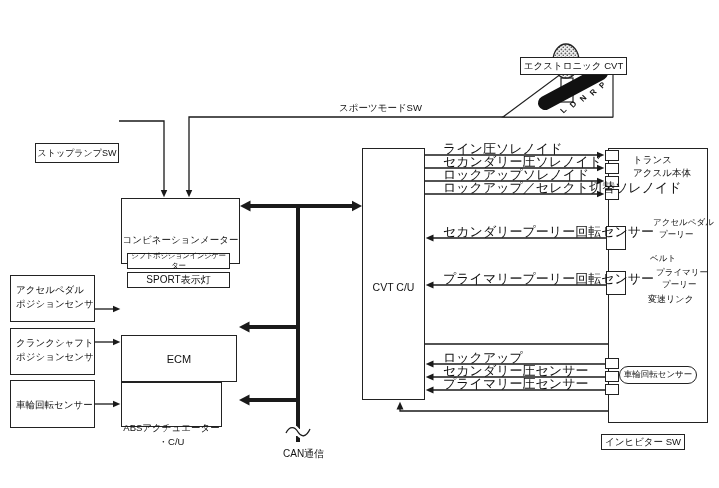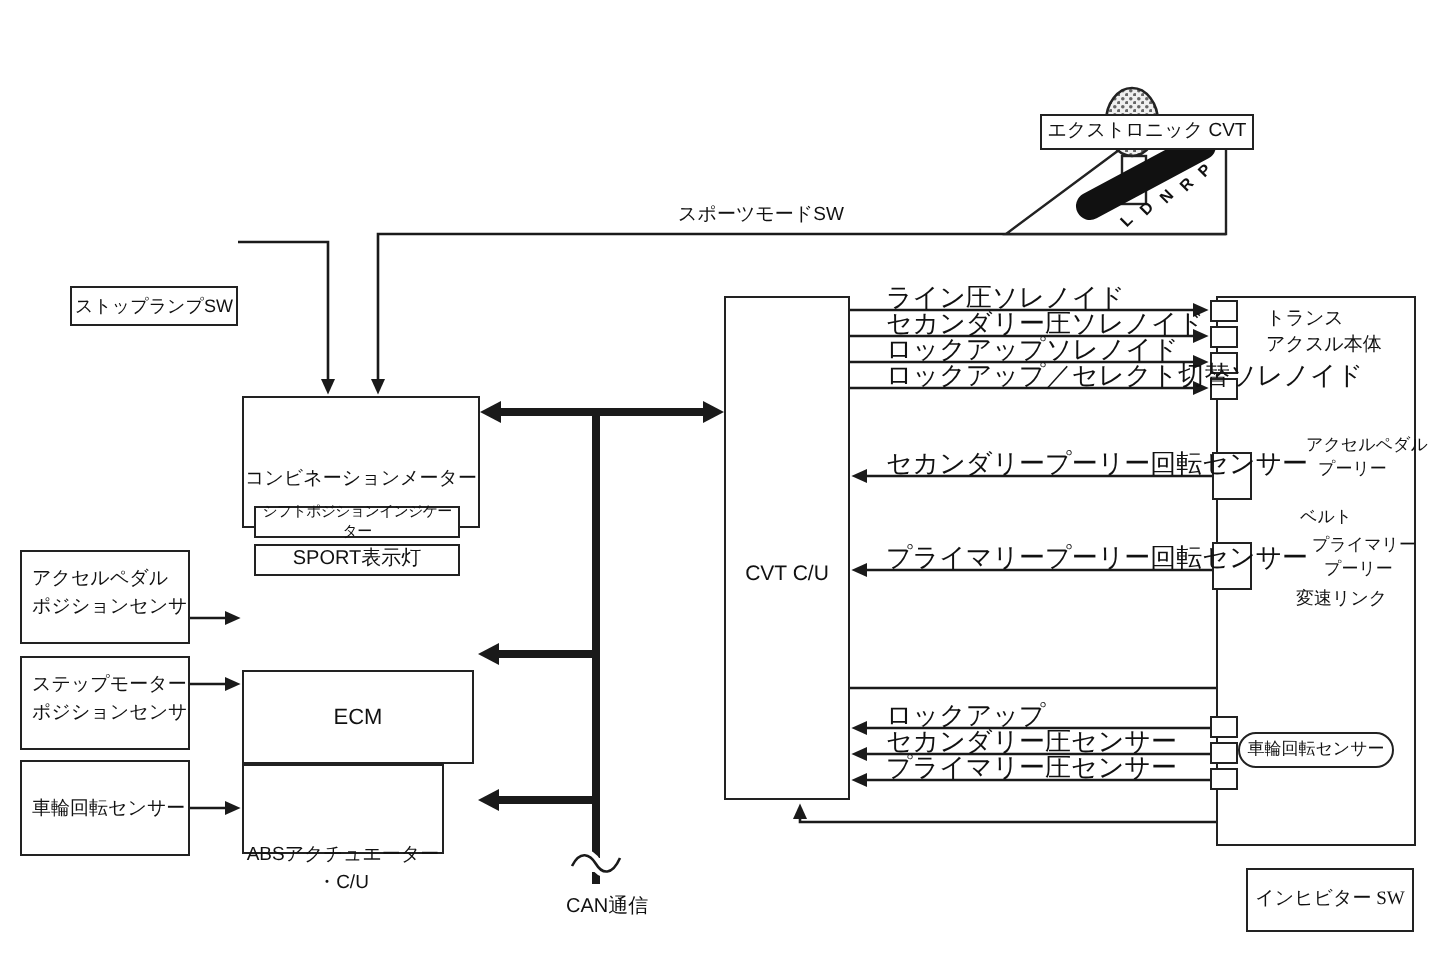--- a/index.html
+++ b/index.html
@@ -115,21 +115,21 @@
   <div class="box" style="left:121px;top:382px;width:101px;height:45px;">
     <div class="ctr f95" style="position:absolute;left:0;top:7px;width:100%;">ABSアクチュエーター</div>
     <div class="ctr f95" style="position:absolute;left:0;top:21px;width:100%;">・C/U</div>
   </div>
 
   <div class="box" style="left:10px;top:275px;width:85px;height:47px;">
     <div class="lbl f95" style="left:5px;top:8px;">アクセルペダル</div>
     <div class="lbl f95" style="left:5px;top:22px;">ポジションセンサ</div>
   </div>
   <div class="box" style="left:10px;top:328px;width:85px;height:47px;">
-    <div class="lbl f95" style="left:5px;top:8px;">ステップモーター</div>
+    <div class="lbl f95" style="left:5px;top:8px;">クランクシャフト</div>
     <div class="lbl f95" style="left:5px;top:22px;">ポジションセンサ</div>
   </div>
   <div class="box" style="left:10px;top:380px;width:85px;height:48px;">
     <div class="lbl f95" style="left:5px;top:18px;">車輪回転センサー</div>
   </div>
 
   <div class="box" style="left:362px;top:148px;width:63px;height:252px;">
     <div class="ctr" style="position:absolute;left:0;top:100px;width:100%;font-size:10.5px;">CVT C/U</div>
   </div>
 
@@ -142,21 +142,21 @@
   <div class="conn" style="left:605px;top:163px;width:14px;height:11px;"></div>
   <div class="conn" style="left:605px;top:176px;width:14px;height:11px;"></div>
   <div class="conn" style="left:605px;top:189px;width:14px;height:11px;"></div>
   <div class="conn" style="left:606px;top:226px;width:20px;height:24px;"></div>
   <div class="conn" style="left:606px;top:271px;width:20px;height:24px;"></div>
   <div class="conn" style="left:605px;top:358px;width:14px;height:11px;"></div>
   <div class="conn" style="left:605px;top:371px;width:14px;height:11px;"></div>
   <div class="conn" style="left:605px;top:384px;width:14px;height:11px;"></div>
 
   <div class="box thin ctr" style="left:619px;top:334px;width:78px;height:18px;border-radius:9px;font-size:8.5px;">車輪回転センサー</div>
-  <div class="box thin ctr f95" style="left:623px;top:402px;width:84px;height:32px;font-family:Liberation Serif, serif;">インヒビター SW</div>
+  <div class="box thin ctr f95" style="left:601px;top:402px;width:84px;height:16px;">インヒビター SW</div>
 
   <div class="lbl" style="left:443px;top:143px;">ライン圧ソレノイド</div>
   <div class="lbl" style="left:443px;top:156px;">セカンダリー圧ソレノイド</div>
   <div class="lbl" style="left:443px;top:169px;">ロックアップソレノイド</div>
   <div class="lbl" style="left:443px;top:182px;">ロックアップ／セレクト切替ソレノイド</div>
   <div class="lbl" style="left:443px;top:273px;">プライマリープーリー回転センサー</div>
   <div class="lbl" style="left:443px;top:226px;">セカンダリープーリー回転センサー</div>
   <div class="lbl" style="left:443px;top:352px;">ロックアップ</div>
   <div class="lbl" style="left:443px;top:365px;">セカンダリー圧センサー</div>
   <div class="lbl" style="left:443px;top:378px;">プライマリー圧センサー</div>

